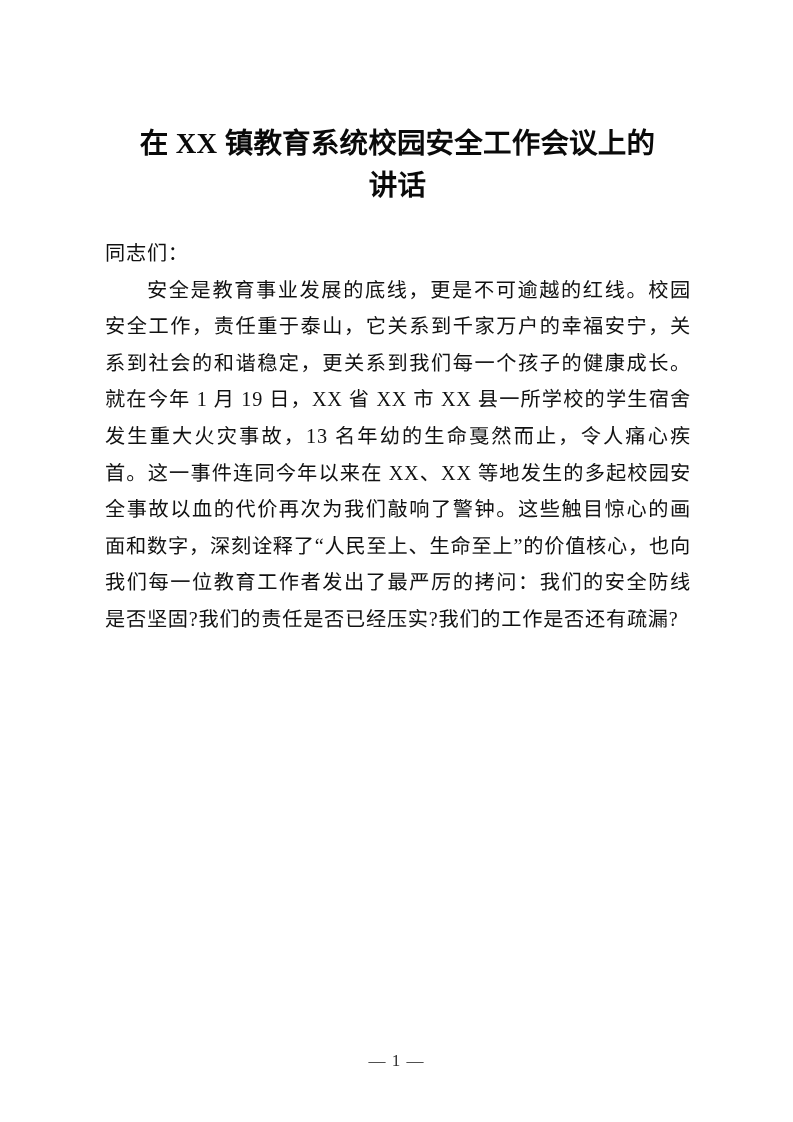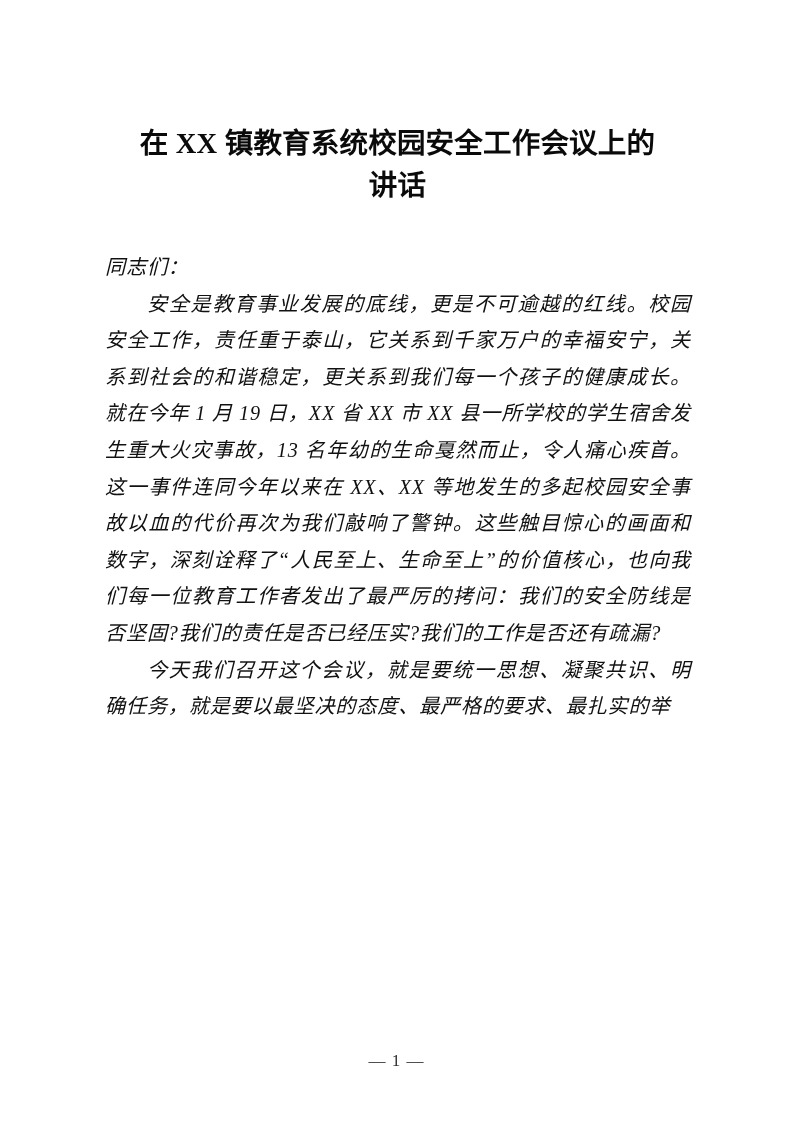--- a/index.html
+++ b/index.html
@@ -34,23 +34,22 @@
     line-height: 42px;
     letter-spacing: 0.2px;
     color: #0a0a0a;
     white-space: pre-line;
   }
 
   
   .doc-body {
     position: absolute;
     left: 105px;
-    top: 249px;
+    top: 235px;
     width: 586px;
-    font-style: italic;
   }
 
   .para {
     font-family: "Liberation Serif", "DejaVu Serif", serif;
     font-size: 20.2px;
     line-height: 36.6px;
     color: #111111;
     text-align: justify;
     text-justify: inter-character;
     text-align-last: left;
@@ -89,19 +88,18 @@
   <h1 class="doc-title">在 XX 镇教育系统校园安全工作会议上的
 讲话</h1>
 
   <div class="doc-body">
 
     <p class="para salutation">同志们：</p>
 
 
     <p class="para indent">安全是教育事业发展的底线，更是不可逾越的红线。校园安全工作，责任重于泰山，它关系到千家万户的幸福安宁，关系到社会的和谐稳定，更关系到我们每一个孩子的健康成长。就在今年 1 月 19 日，XX 省 XX 市 XX 县一所学校的学生宿舍发生重大火灾事故，13 名年幼的生命戛然而止，令人痛心疾首。这一事件连同今年以来在 XX、XX 等地发生的多起校园安全事故以血的代价再次为我们敲响了警钟。这些触目惊心的画面和数字，深刻诠释了“人民至上、生命至上”的价值核心，也向我们每一位教育工作者发出了最严厉的拷问：我们的安全防线是否坚固?我们的责任是否已经压实?我们的工作是否还有疏漏?</p>
 
-    <p class="para indent">今天我们召开这个会议，就是要统一思想、凝聚共识、明确任务，就是要以最坚决的态度、最严格的要求、最扎实的举</p>
 
   </div>
 
   <div class="page-footer">— 1 —</div>
 
 </div>
 
 </body></html>

